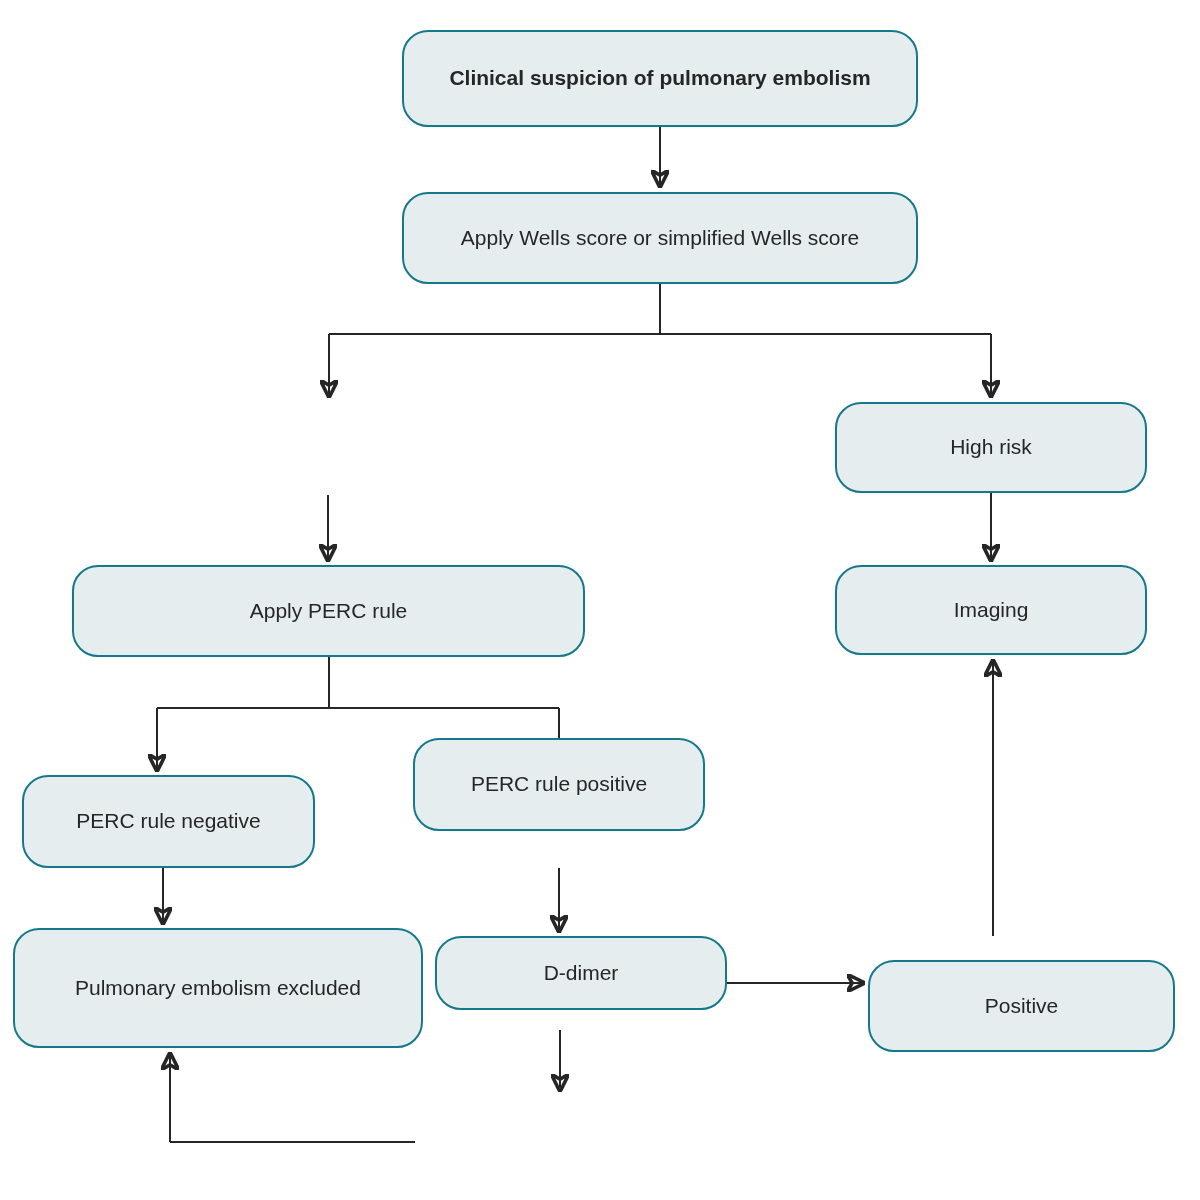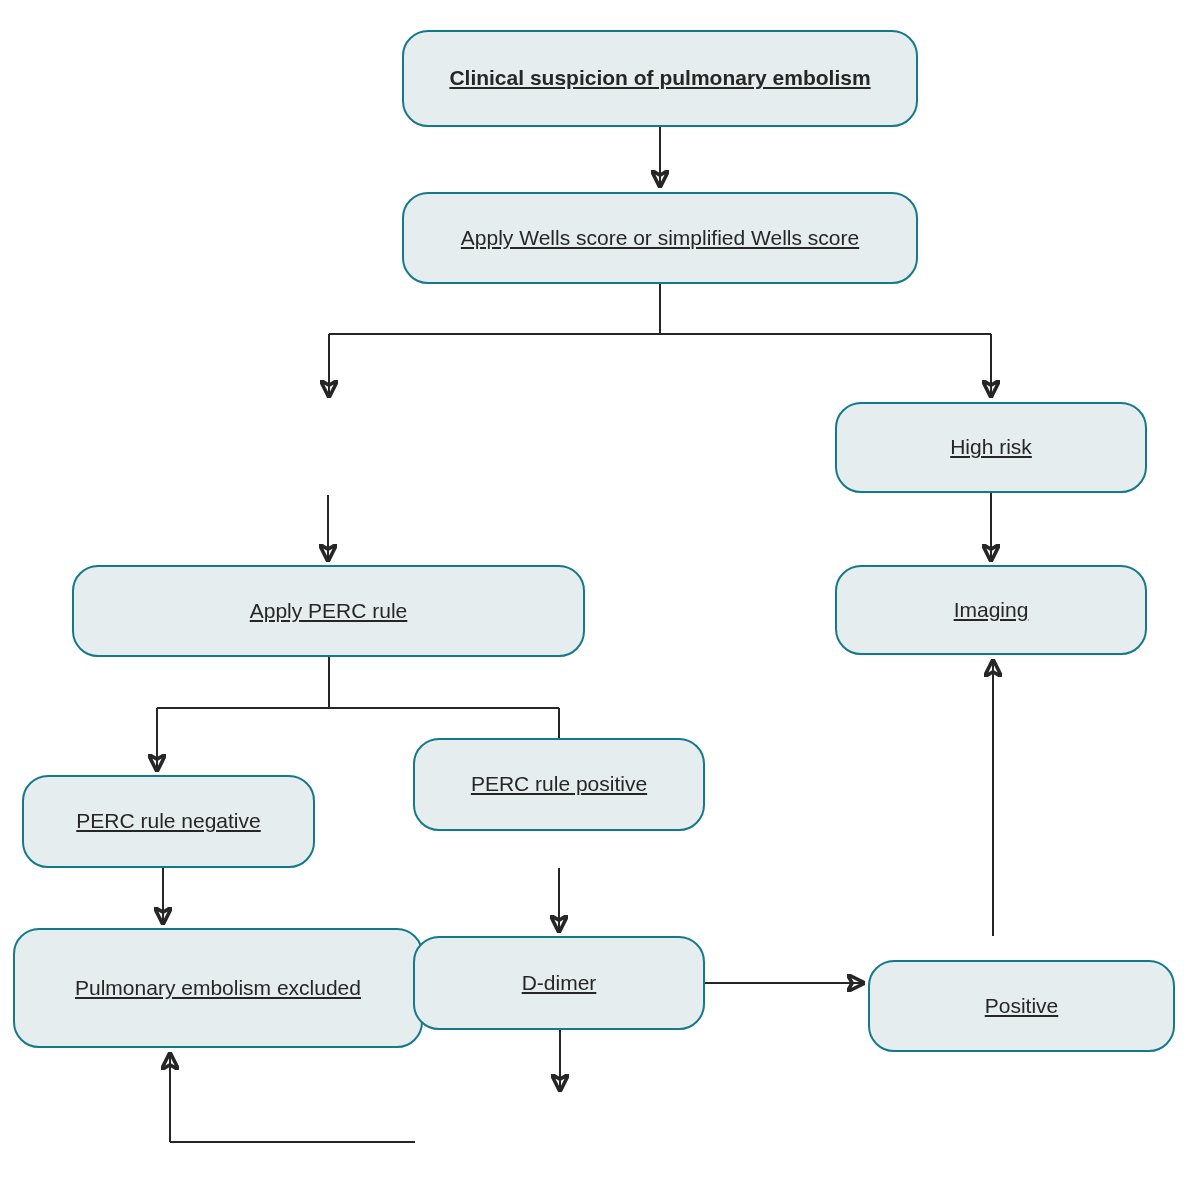--- a/index.html
+++ b/index.html
@@ -39,34 +39,33 @@
     border: 2.5px solid var(--node-border, #15798b);
     border-radius: 26px;
     display: flex;
     align-items: center;
     justify-content: center;
     text-align: center;
     color: var(--text, #262626);
     font-size: 21px;
     line-height: 1.25;
     padding: 17px 18px;
-    text-decoration: underline;
   }
   .node.bold { font-weight: bold; }
 
   .n-clinical  { left: 402px; top: 30px;   width: 516px; height: 97px; }
   .n-wells     { left: 402px; top: 192px;  width: 516px; height: 92px; }
   .n-lowrisk   { left: 72px;  top: 402px;  width: 513px; height: 93px; }
   .n-highrisk  { left: 835px; top: 402px;  width: 312px; height: 91px; }
   .n-perc      { left: 72px;  top: 565px;  width: 513px; height: 92px; }
   .n-imaging   { left: 835px; top: 565px;  width: 312px; height: 90px; }
   .n-percneg   { left: 22px;  top: 775px;  width: 293px; height: 93px; }
   .n-percpos   { left: 413px; top: 738px;  width: 292px; height: 93px; }
   .n-excluded  { left: 13px;  top: 928px;  width: 410px; height: 120px; }
-  .n-ddimer    { left: 413px; top: 936px;  width: 292px; height: 94px; align-items: center; }
+  .n-ddimer    { left: 435px; top: 936px;  width: 292px; height: 74px; align-items: center; }
   .n-positive  { left: 868px; top: 936px;  width: 307px; height: 92px; margin-top: 24px; }
   .n-negative  { left: 415px; top: 1095px; width: 292px; height: 93px; }
 </style>
 </head>
 <body>
 
 <div class="diagram">
 
   <svg class="connectors" viewBox="0 0 1200 1200" xmlns="http://www.w3.org/2000/svg">
     <defs>

